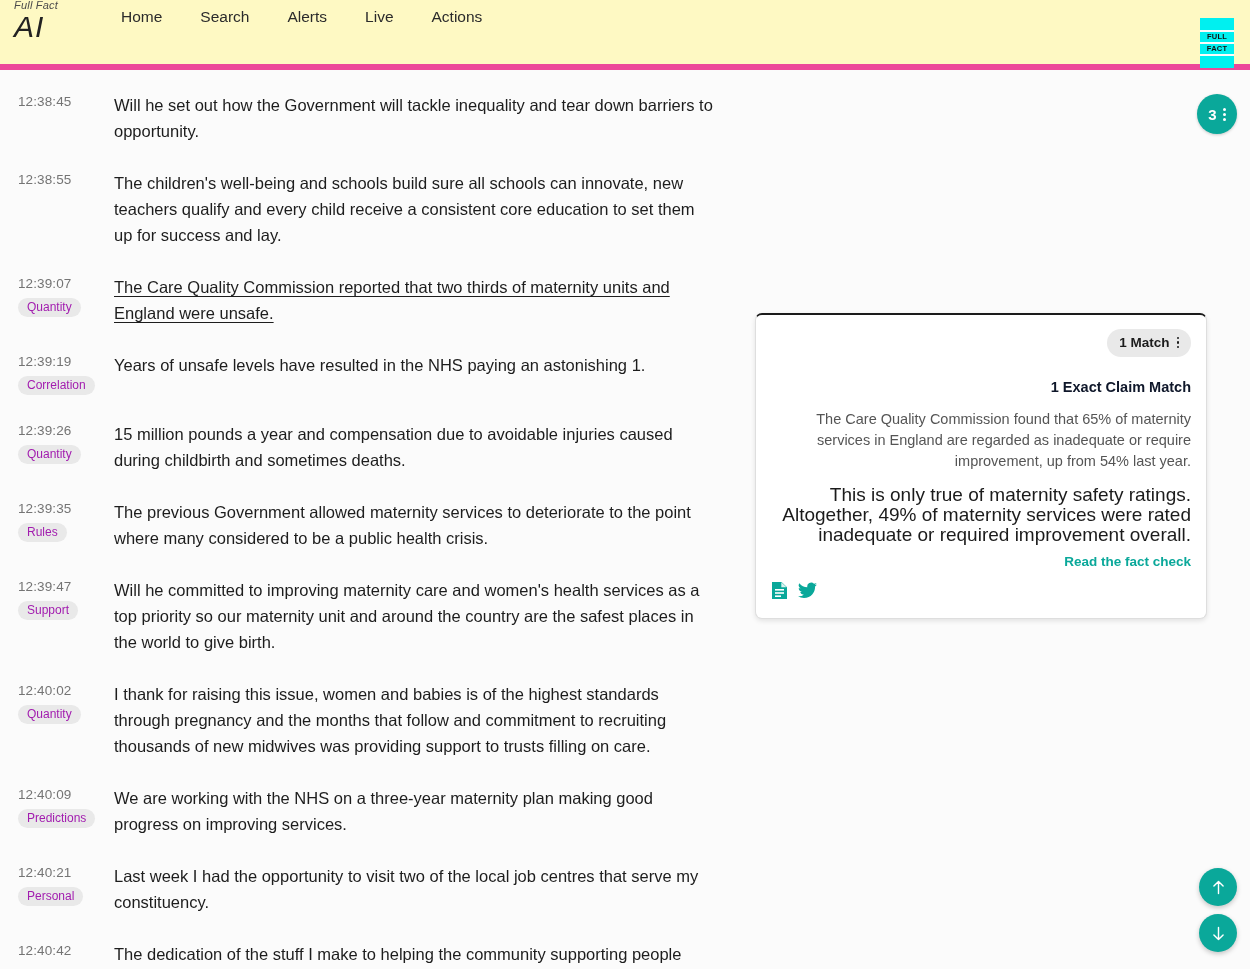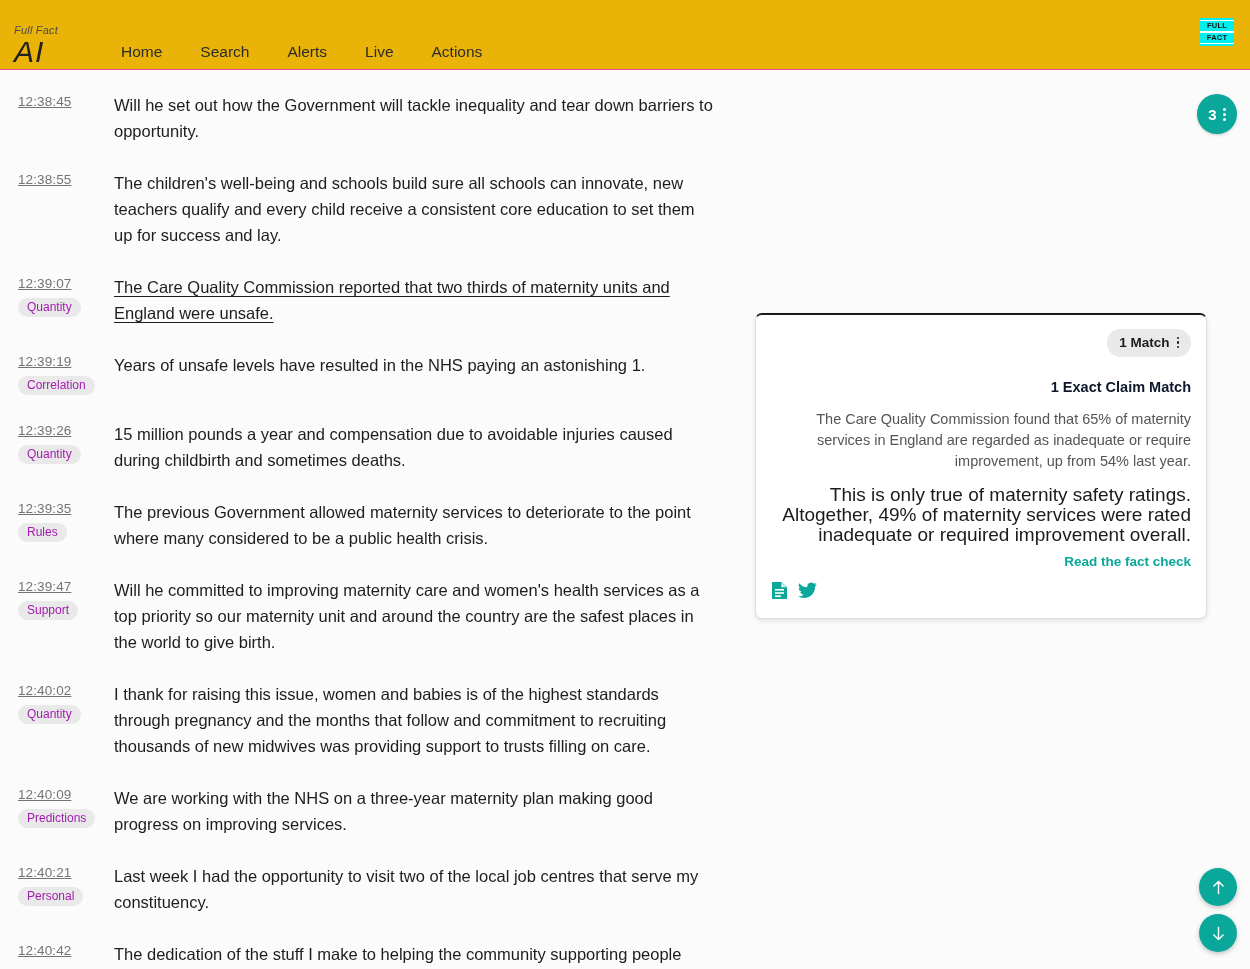--- a/index.html
+++ b/index.html
@@ -8,24 +8,24 @@
     height: 969px;
     overflow: hidden;
     background: #fbfbfb;
     font-family: "Liberation Sans", sans-serif;
     -webkit-font-smoothing: antialiased;
   }
 
   
   .header {
     height: 70px;
-    background: #eab308;
-    border-bottom: 1px solid #ec4899;
-    display: flex;
-    align-items: flex-end;
+    background: #fef9c3;
+    border-bottom: 6px solid #ec4899;
+    display: flex;
+    align-items: flex-start;
     padding: 0 18px 0 14px;
     position: relative;
   }
   .brand {
     display: flex;
     flex-direction: column;
     justify-content: center;
     line-height: 1;
     margin-right: 44px;
     padding-bottom: 2px;
@@ -52,21 +52,21 @@
     padding: 8px 19px;
     cursor: pointer;
     white-space: nowrap;
   }
 
   .logo-mark {
     position: absolute;
     right: 16px;
     top: 18px;
     width: 34px;
-    height: 28px;
+    height: 50px;
     background: #00f0f0;
     display: flex;
     flex-direction: column;
     justify-content: center;
     align-items: center;
     gap: 1px;
     padding: 2px 0;
   }
   .logo-stripe { width: 100%; height: 2px; background: #fbfbfb; }
   .logo-word {
@@ -99,21 +99,20 @@
   .meta {
     width: 96px;
     flex: 0 0 96px;
     padding-top: 2px;
   }
   .time {
     font-size: 13.5px;
     color: #747474;
     letter-spacing: .1px;
     white-space: nowrap;
-    text-decoration: underline;
   }
   .tag {
     display: inline-block;
     margin-top: 7px;
     background: #e9e9e9;
     color: #a21caf;
     font-size: 12px;
     border-radius: 11px;
     padding: 3px 9px 4px;
     line-height: 1;

